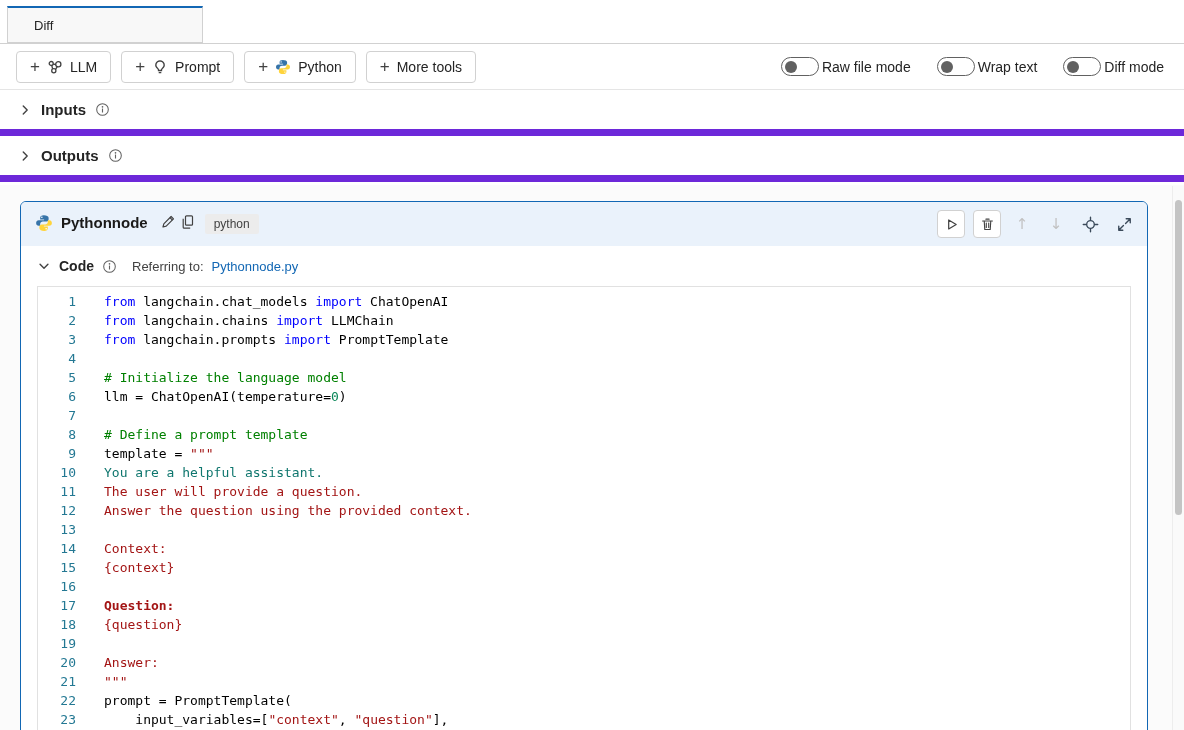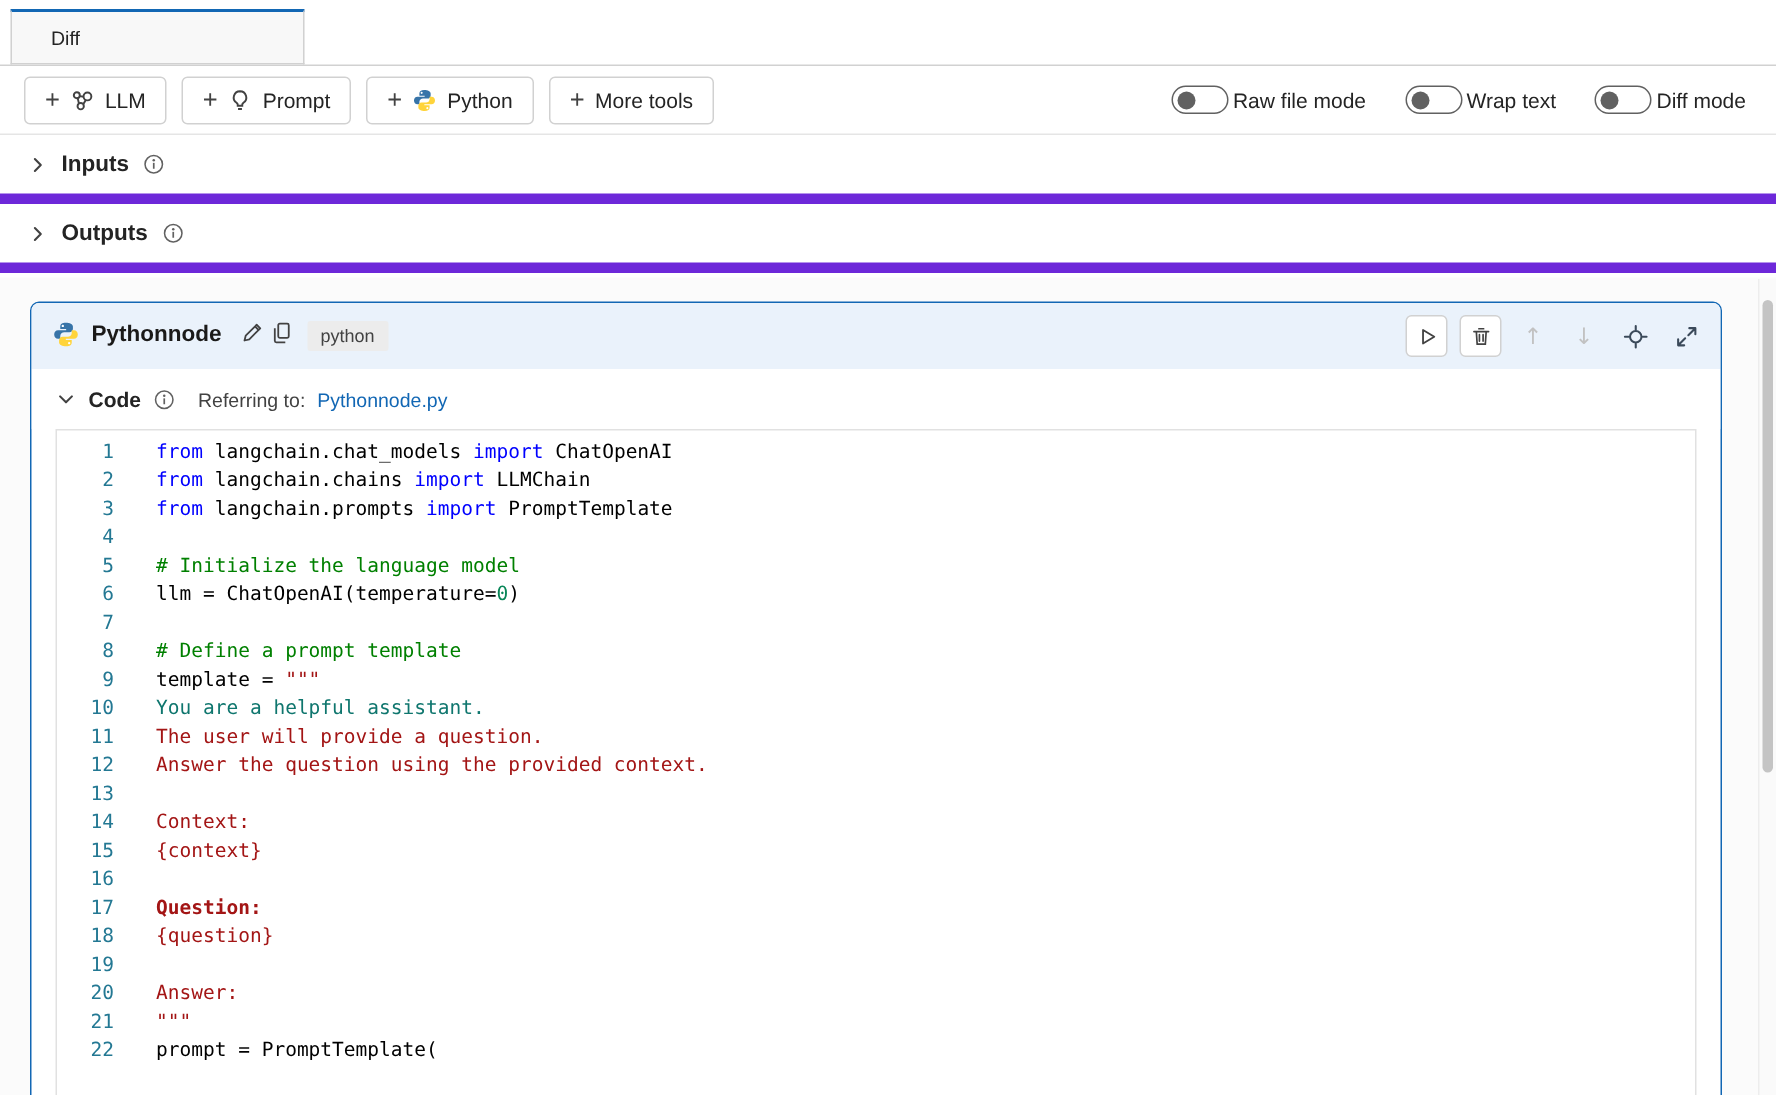--- a/index.html
+++ b/index.html
@@ -258,20 +258,21 @@
           <div class="code-line"><span class="line-num">13</span><span class="line-text">&nbsp;</span></div>
           <div class="code-line"><span class="line-num">14</span><span class="line-text"><span style="color: rgb(163, 21, 21);">Context:</span></span></div>
           <div class="code-line"><span class="line-num">15</span><span class="line-text"><span style="color: rgb(163, 21, 21);">{context}</span></span></div>
           <div class="code-line"><span class="line-num">16</span><span class="line-text">&nbsp;</span></div>
           <div class="code-line"><span class="line-num">17</span><span class="line-text"><span style="color: rgb(163, 21, 21); font-weight: bold;">Question:</span></span></div>
           <div class="code-line"><span class="line-num">18</span><span class="line-text"><span style="color: rgb(163, 21, 21);">{question}</span></span></div>
           <div class="code-line"><span class="line-num">19</span><span class="line-text">&nbsp;</span></div>
           <div class="code-line"><span class="line-num">20</span><span class="line-text"><span style="color: rgb(163, 21, 21);">Answer:</span></span></div>
           <div class="code-line"><span class="line-num">21</span><span class="line-text"><span style="color: rgb(163, 21, 21);">"""</span></span></div>
           <div class="code-line"><span class="line-num">22</span><span class="line-text"><span style="color: rgb(0, 0, 0);">prompt = PromptTemplate(</span></span></div>
+          <div class="code-line"><span class="line-num">23</span><span class="line-text"><span style="color: rgb(0, 0, 0);">    input_variables=[</span><span style="color: rgb(163, 21, 21);">"context"</span><span style="color: rgb(0, 0, 0);">, </span><span style="color: rgb(163, 21, 21);">"question"</span><span style="color: rgb(0, 0, 0);">],</span></span></div>
         </div>
     </div>
 
   </div>
 </div>
 
 <div class="page-scrollbar">
   <div class="thumb"></div>
 </div>
 

